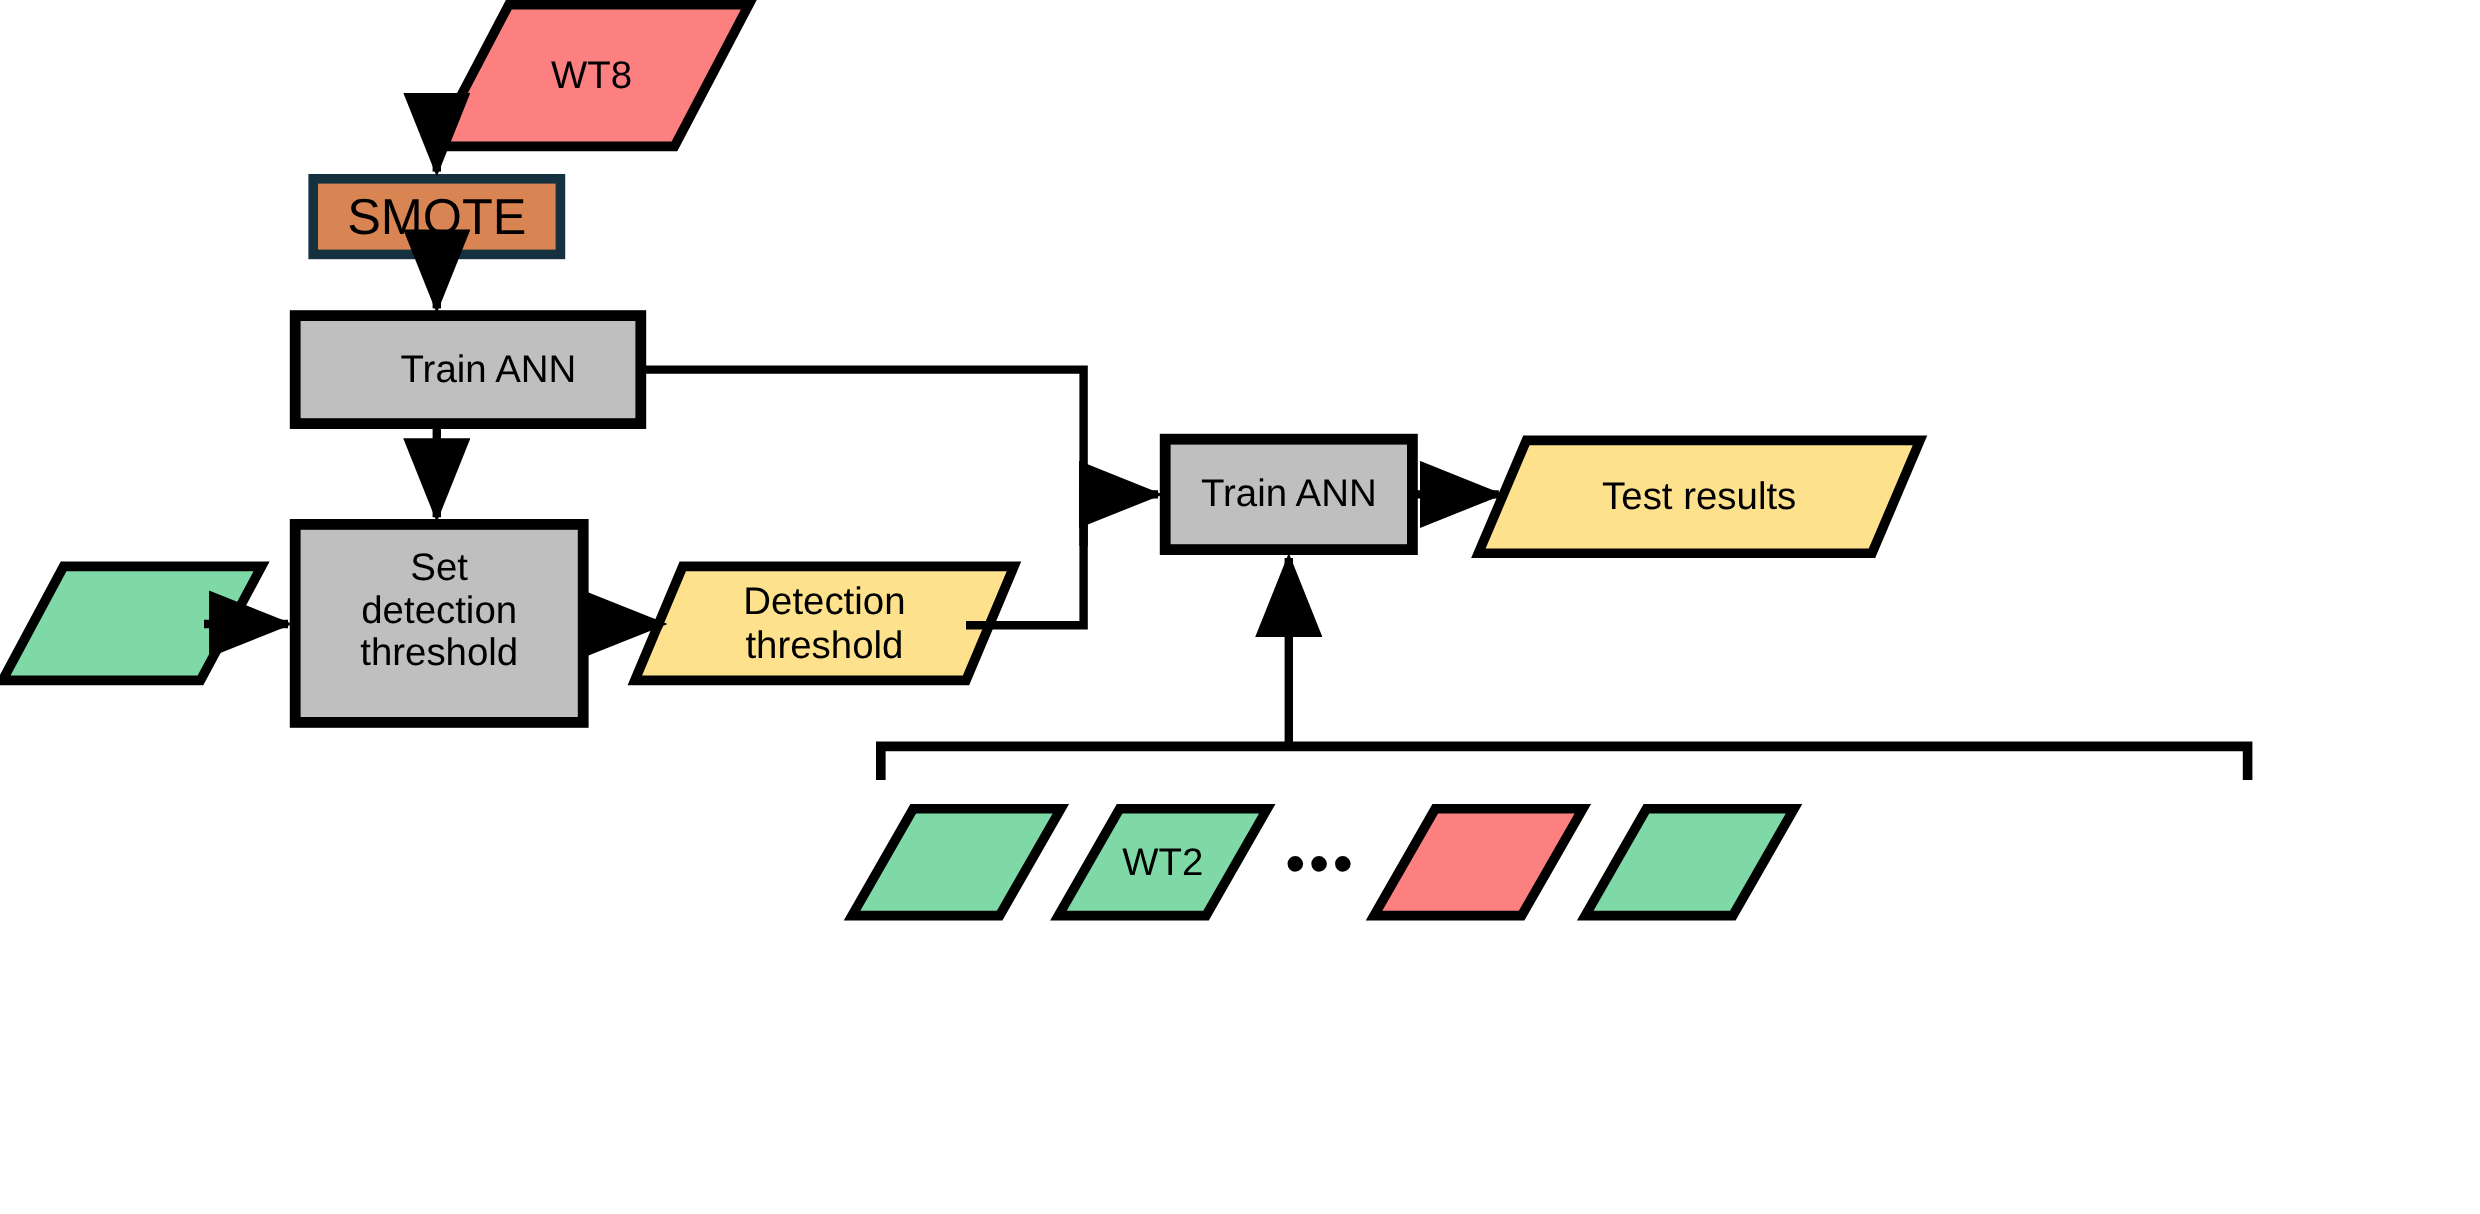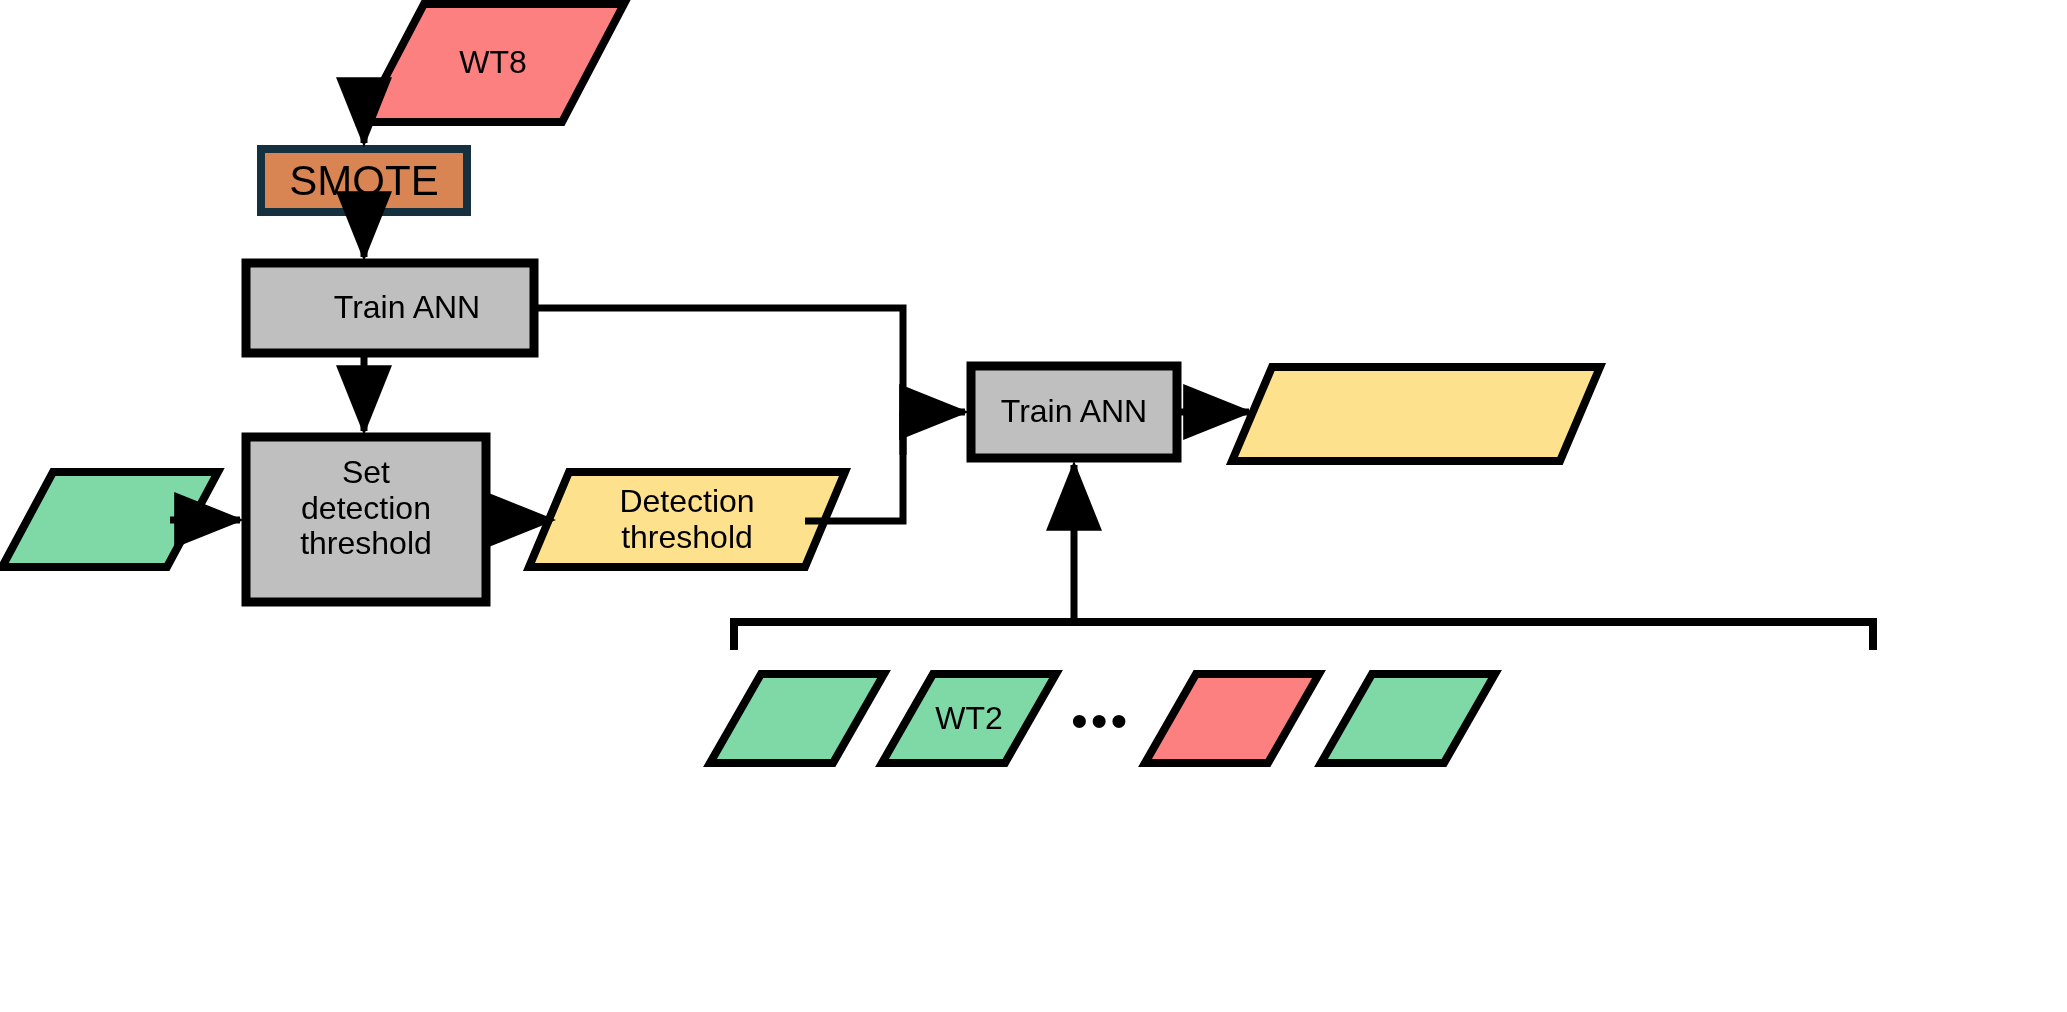--- a/index.html
+++ b/index.html
@@ -116,20 +116,21 @@
 
   <div class="node-label" style="left:246px; top:426px; width:240px; height:165px;">Set
 detection
 threshold</div>
 
   <div class="node-label" style="left:529px; top:472px; width:316px; height:95px;">Detection
 threshold</div>
 
   <div class="node-label" style="left:971px; top:366px; width:206px; height:92px;">Train ANN</div>
 
+  <div class="node-label" style="left:1240px; top:367px; width:352px; height:94px;">Test results</div>
 
 
   <div class="node-label" style="left:884px; top:674px; width:170px; height:89px;">WT2</div>
 
   <div class="ellipsis-label" style="left:1071px; top:697px;">•••</div>
 
 
 
 </div>
 

